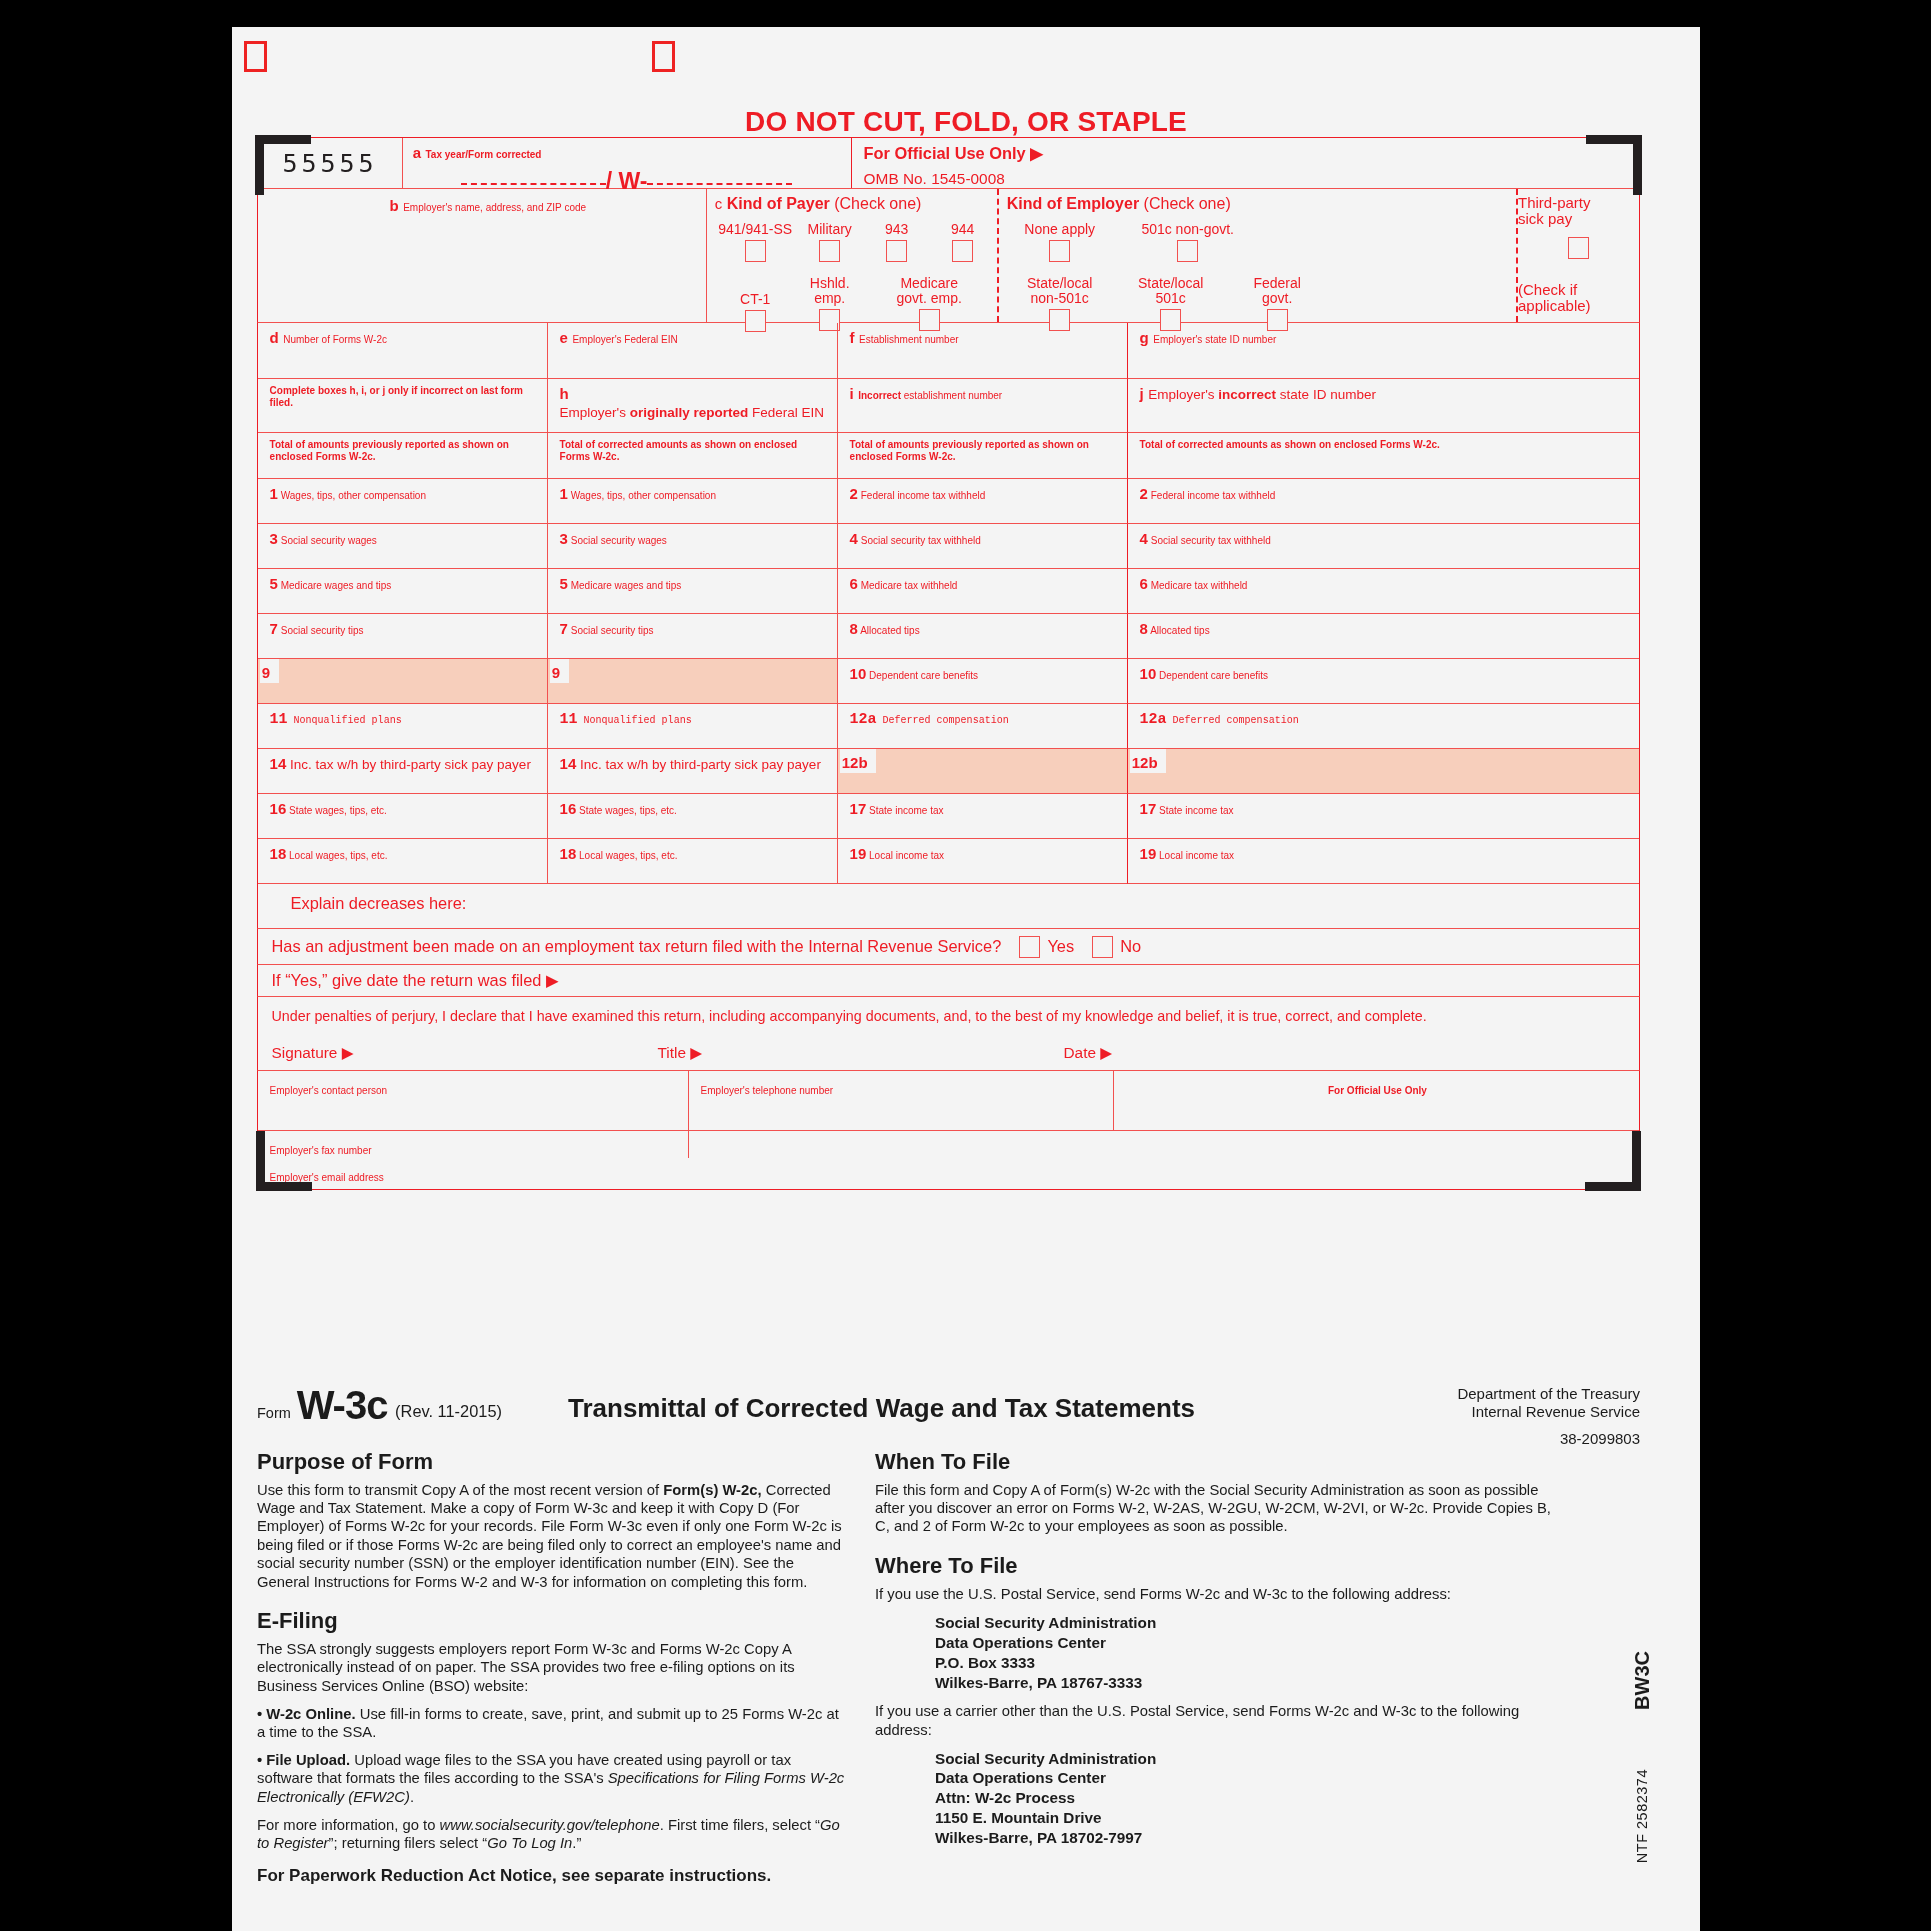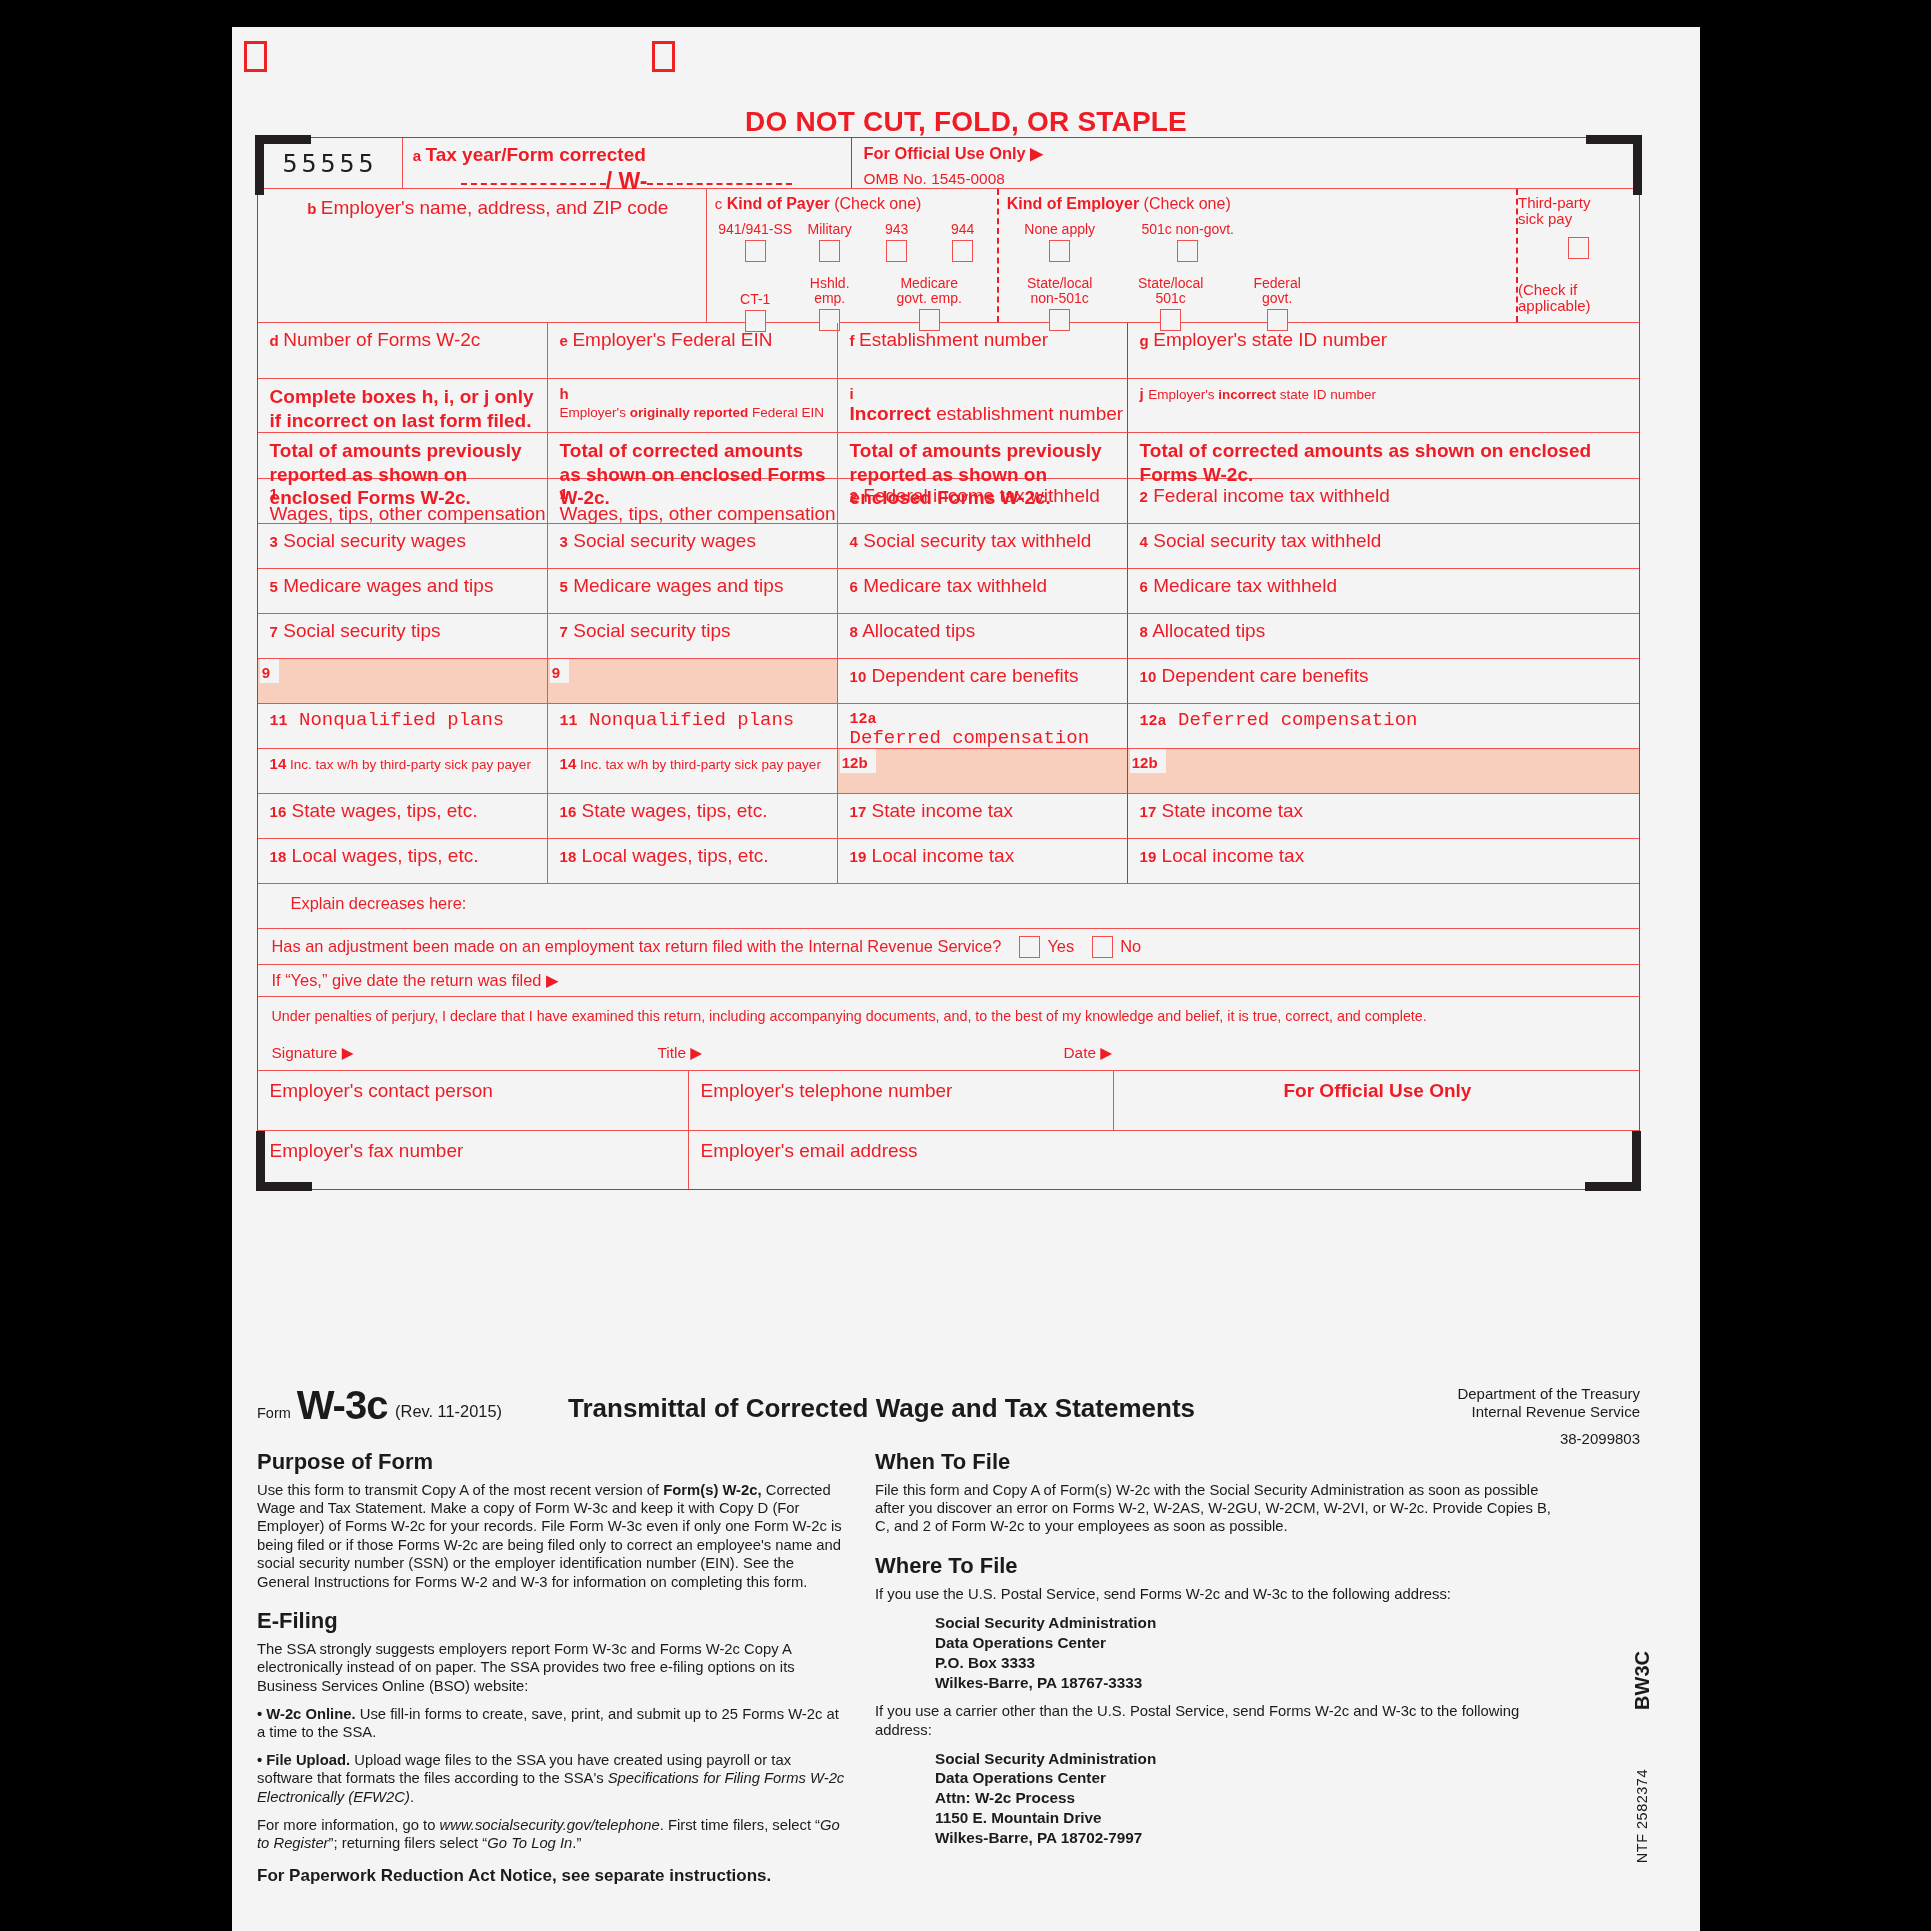--- a/index.html
+++ b/index.html
@@ -27,21 +27,21 @@
   }
   .rowflex{display:flex;}
   .cell{
     position:relative;
     border-right:1.5px solid #f2504f;
     border-bottom:1.5px solid #f2504f;
     box-sizing:border-box;
     padding:5.8px 9.7px 0 11.6px;
   }
   .cell:last-child{border-right:none;}
-  .lbl{font-size:19px;line-height:1.15;white-space:nowrap;}
+  .lbl{font-size:10px;line-height:1.15;white-space:nowrap;}
   .ltr{font-weight:bold;font-size:15px;}
   .topborder{border-top:1.9px solid #ee1c25;}
   .outer{border-left:1.9px solid #ee1c25;border-right:1.9px solid #ee1c25;}
 
   
   .brk{position:absolute;background:#231f20;}
 
   
   .ctrl{
     width:145px;border-right:1.5px solid #f2504f;box-sizing:border-box;
@@ -385,21 +385,21 @@
         <span class="lbl">Employer's contact person</span>
       </div>
       <div class="cell" style="width:425px;padding-top:8.7px;">
         <span class="lbl">Employer's telephone number</span>
       </div>
       <div class="cell" style="flex:1;padding-top:8.7px;text-align:center;">
         <span class="lbl" style="font-weight:bold;">For Official Use Only</span>
       </div>
     </div>
 
-    <div class="rowflex outer" style="height:58px;border-bottom:1.9px solid #ee1c25;position:relative;">
+    <div class="rowflex outer" style="height:58px;border-bottom:1.9px solid #ee1c25;position:relative;flex-direction:column;">
       <div class="cell" style="width:431px;padding-top:8.7px;border-bottom:none;">
         <span class="lbl">Employer's fax number</span>
       </div>
       <div class="cell" style="flex:1;padding-top:8.7px;border-bottom:none;border-right:none;">
         <span class="lbl">Employer's email address</span>
       </div>
       <div class="brk" style="left:-1.9px;bottom:-1.9px;width:56px;height:8.7px;"></div>
       <div class="brk" style="left:-1.9px;bottom:-1.9px;width:8.7px;height:60px;"></div>
       <div class="brk" style="right:-1.9px;bottom:-1.9px;width:56px;height:8.7px;"></div>
       <div class="brk" style="right:-1.9px;bottom:-1.9px;width:8.7px;height:60px;"></div>

